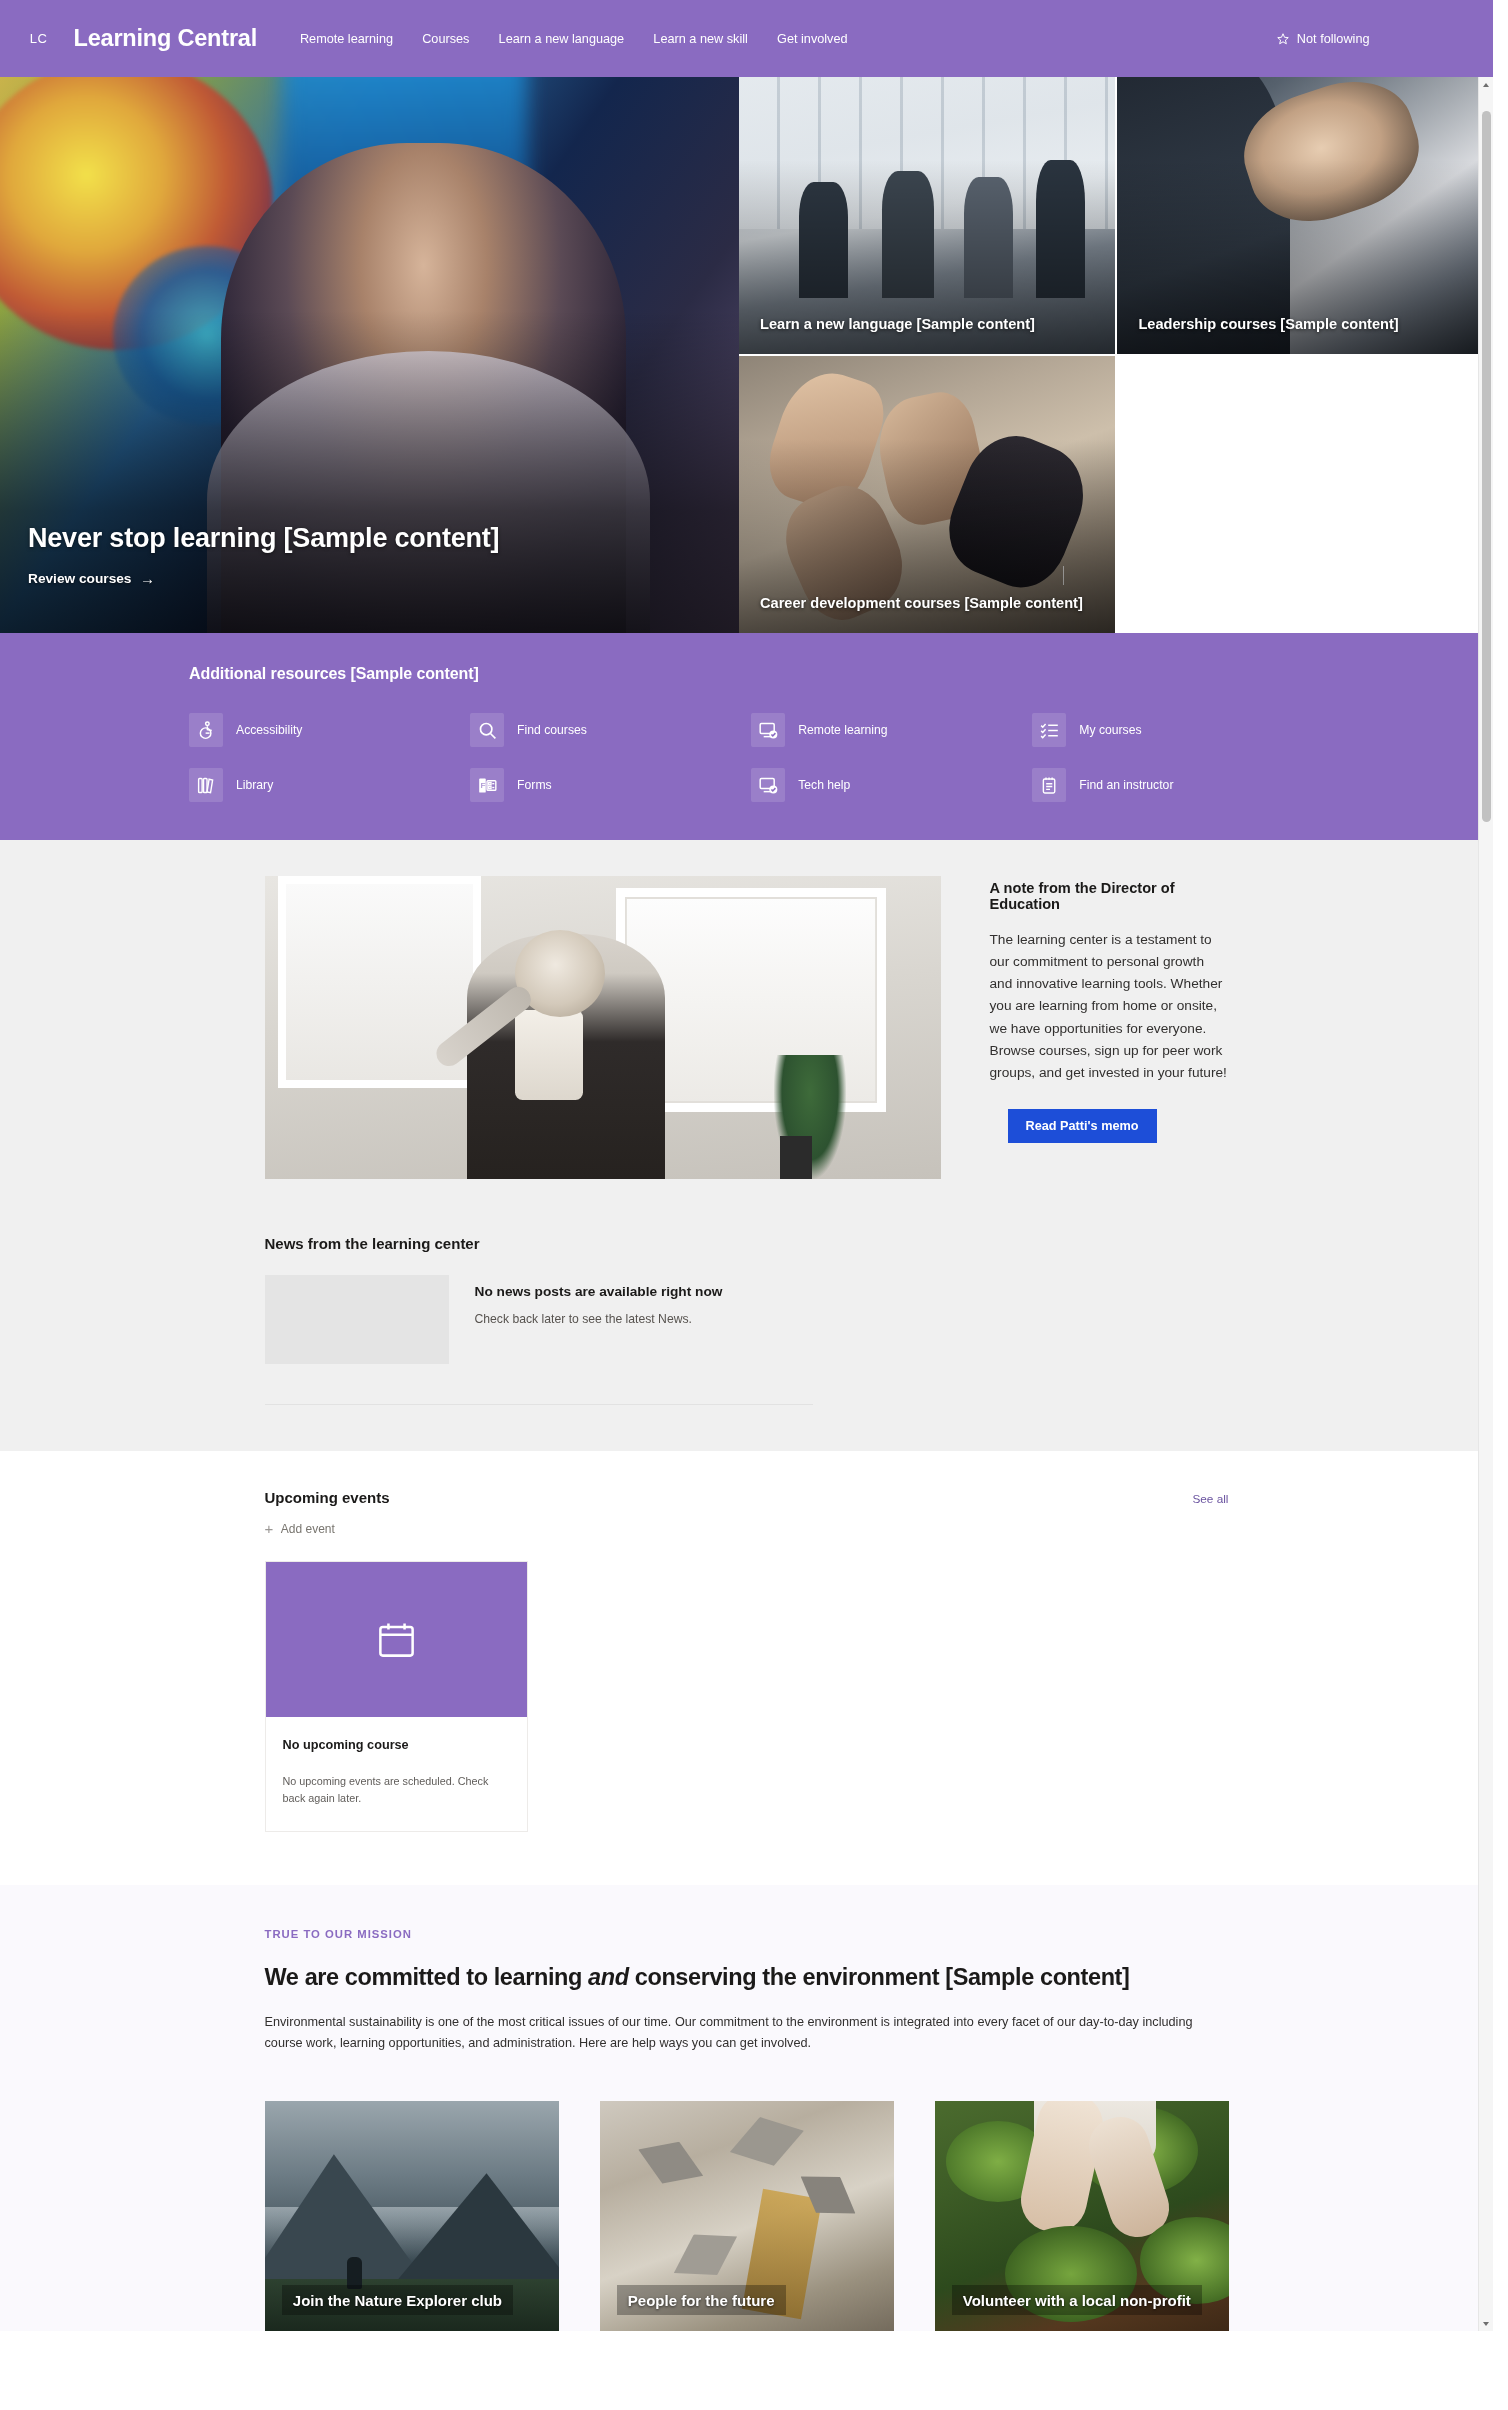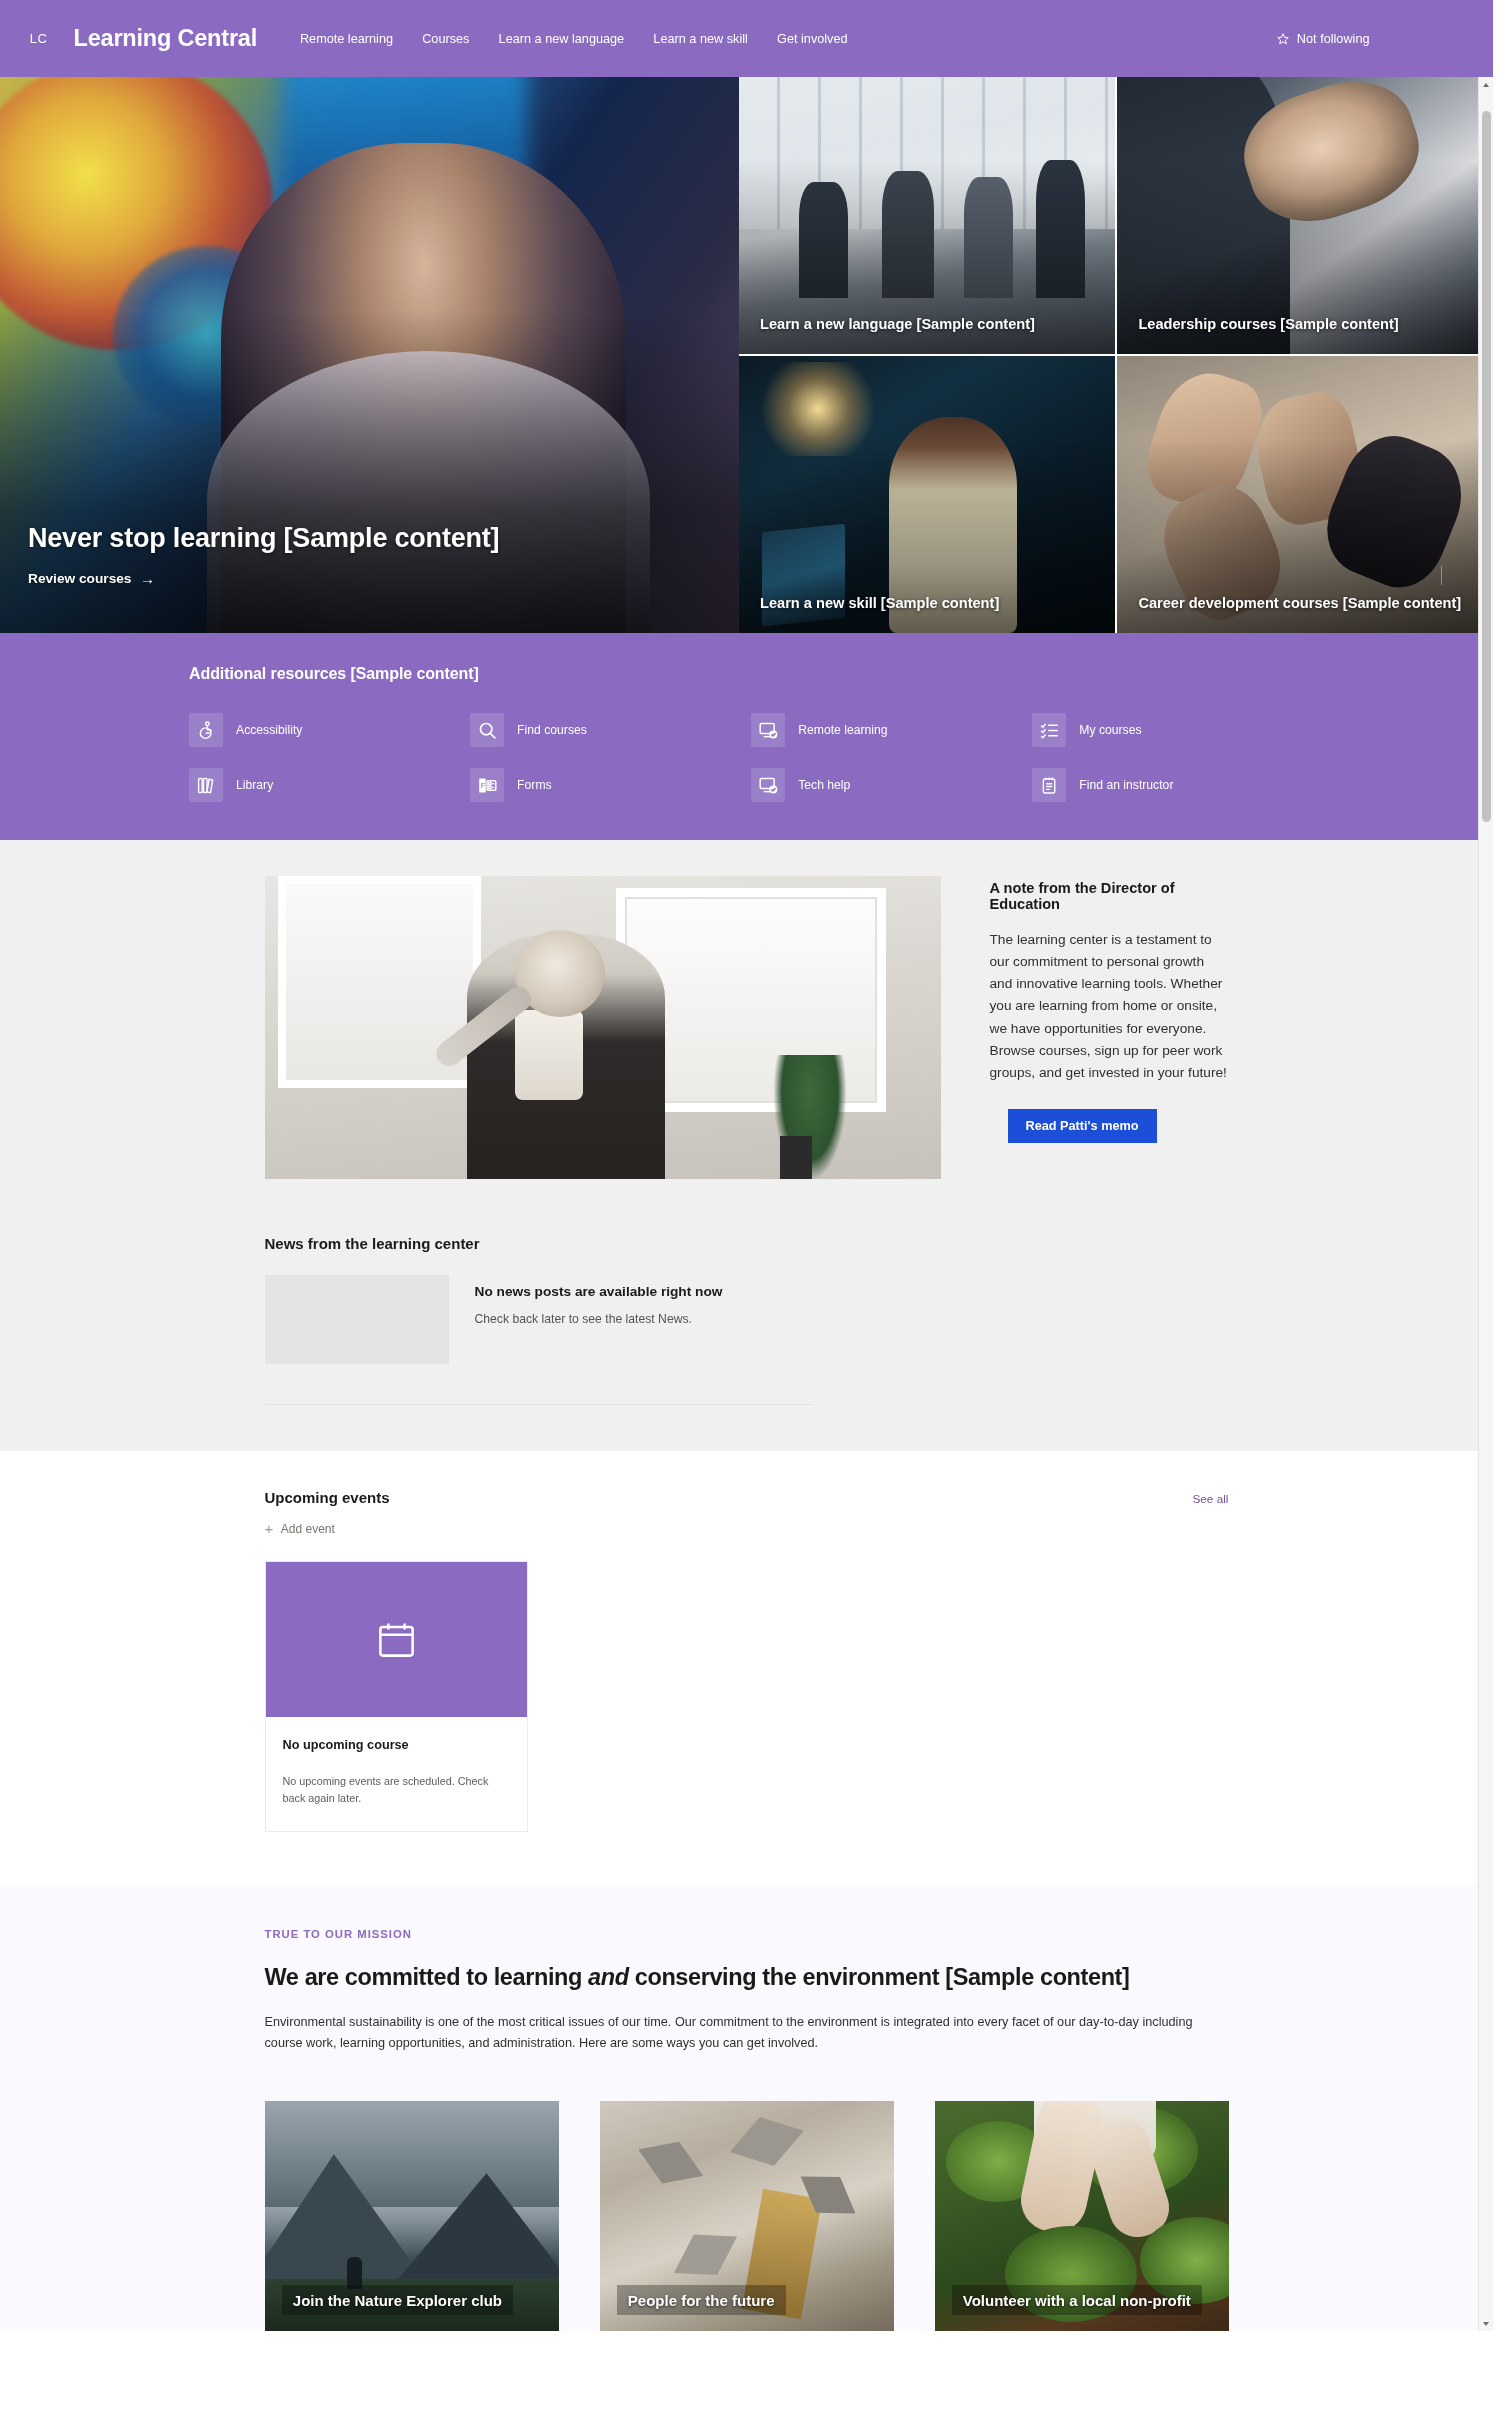--- a/index.html
+++ b/index.html
@@ -322,29 +322,20 @@
 
       <div class="tile t1">
         <div class="img">
           <div class="suit"></div>
           <div class="hand"></div>
         </div>
         <div class="shade"></div>
         <div class="label">Leadership courses [Sample content]</div>
       </div>
 
-      <div class="tile t3">
-        <div class="img">
-          <div class="glow"></div>
-          <div class="fig"></div>
-          <div class="screen"></div>
-        </div>
-        <div class="shade"></div>
-        <div class="label">Learn a new skill [Sample content]</div>
-      </div>
 
       <div class="tile t4">
         <div class="img">
           <div class="h1"></div>
           <div class="h2"></div>
           <div class="h4"></div>
           <div class="h3"></div>
           <div class="logo-ring"></div>
         </div>
         <div class="shade"></div>
@@ -518,21 +509,21 @@
           <div class="ev-card-p">No upcoming events are scheduled. Check back again later.</div>
         </div>
       </div>
     </div>
   </div>
 
   <div class="mission">
     <div class="mi-inner">
       <div class="mi-eyebrow">TRUE TO OUR MISSION</div>
       <div class="mi-head"><span>We are committed to learning </span><em>and</em><span> conserving the environment [Sample content]</span></div>
-      <div class="mi-body">Environmental sustainability is one of the most critical issues of our time. Our commitment to the environment is integrated into every facet of our day-to-day including course work, learning opportunities, and administration. Here are some ways you can get involved.</div>
+      <div class="mi-body">Environmental sustainability is one of the most critical issues of our time. Our commitment to the environment is integrated into every facet of our day-to-day including course work, learning opportunities, and administration. Here are help ways you can get involved.</div>
 
       <div class="mi-cards">
         <div class="mi-card c1">
           <div class="fog"></div>
           <div class="mtn1"></div>
           <div class="mtn2"></div>
           <div class="grass"></div>
           <div class="hiker"></div>
           <div class="cap">Join the Nature Explorer club</div>
         </div>

